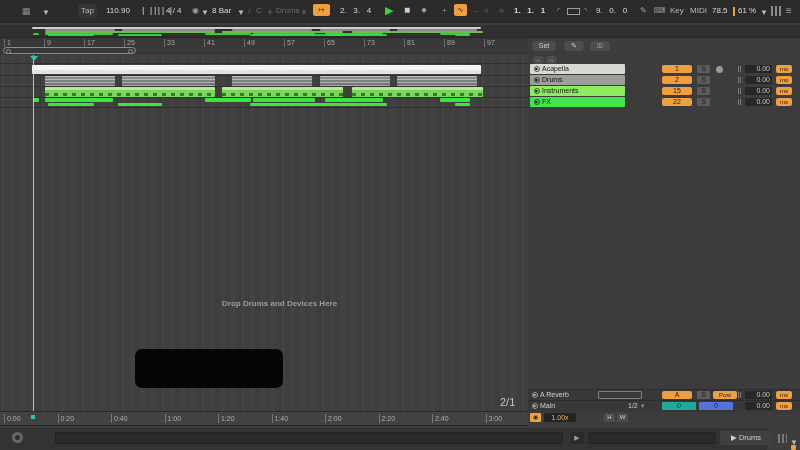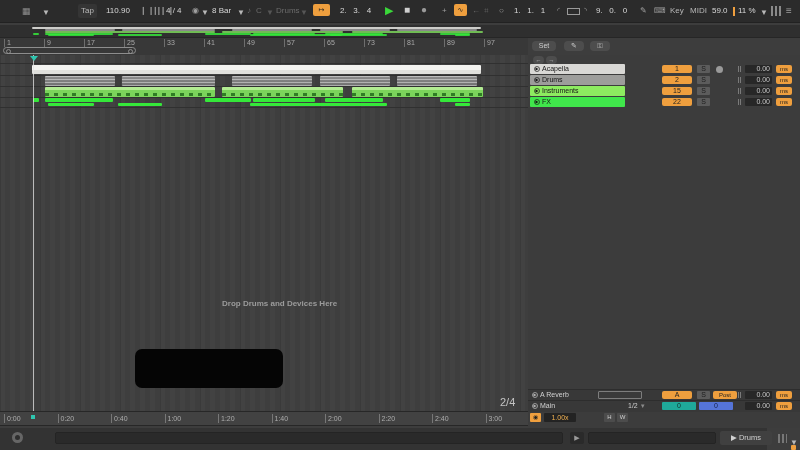--- a/index.html
+++ b/index.html
@@ -108,32 +108,32 @@
     <span class="tb orangebox" style="left:313px;top:4px;width:17px;height:12px;line-height:12px;font-size:7px;">↦</span>
     <span class="tb val" style="left:340px;">2.   3.   4</span>
     <span class="tb play-g" style="left:385px;">▶</span>
     <span class="tb stop-w" style="left:404px;">■</span>
     <span class="tb rec-g" style="left:421px;">●</span>
     <span class="tb" style="left:442px;color:#9f9f9f;">+</span>
     <span class="tb orangebox" style="left:454px;top:4px;width:13px;height:12px;line-height:12px;font-size:7px;">∿</span>
     <span class="tb dim" style="left:472px;">←</span>
     <span class="tb dim" style="left:484px;">⌗</span>
     <span class="tb" style="left:499px;color:#9f9f9f;">○</span>
-    <span class="tb val" style="left:514px;">1.   1.   1</span>
+    <span class="tb val" style="left:514px;font-weight:bold;">1.   1.   1</span>
     <span class="tb punch" style="left:557px;">◜</span>
     <span class="tb abs loopshape" style="left:567px;"></span>
     <span class="tb punch" style="left:584px;">◝</span>
     <span class="tb val" style="left:596px;">9.   0.   0</span>
     <span class="tb" style="left:640px;color:#9f9f9f;">✎</span>
     <span class="tb" style="left:654px;color:#9f9f9f;">⌨</span>
     <span class="tb" style="left:670px;">Key</span>
     <span class="tb" style="left:690px;">MIDI</span>
-    <span class="tb val" style="left:712px;">59.0</span>
+    <span class="tb val" style="left:712px;">78.5</span>
     <span class="abs cpu-bar" style="left:733px;"></span>
-    <span class="tb val" style="left:738px;">11 %</span>
+    <span class="tb val" style="left:738px;">61 %</span>
     <span class="tb caret" style="left:760px;top:6px;">▼</span>
     <span class="abs meter3" style="left:771px;"></span>
     <span class="tb" style="left:786px;font-size:10px;color:#9f9f9f;">≡</span>
   </div>
 
   <div class="abs overview" id="overview">
       <div class="ov-line" style="left: 32px; width: 449px; top: 2px; background: rgb(232, 232, 228);"></div>
       <div class="ov-line" style="left: 45px; width: 70px; top: 4px; background: rgb(154, 154, 154);"></div>
       <div class="ov-line" style="left: 122px; width: 93px; top: 4px; background: rgb(154, 154, 154);"></div>
       <div class="ov-line" style="left: 232px; width: 80px; top: 4px; background: rgb(154, 154, 154);"></div>
@@ -207,21 +207,21 @@
         <div class="clip seg-midi-bright" style="left: 48px; width: 46px; top: 47.5px; height: 3.5px;"></div>
         <div class="clip seg-midi-bright" style="left: 118px; width: 44px; top: 47.5px; height: 3.5px;"></div>
         <div class="clip seg-midi-bright" style="left: 250px; width: 92px; top: 47.5px; height: 3.5px;"></div>
         <div class="clip seg-midi-bright" style="left: 330px; width: 57px; top: 47.5px; height: 3.5px;"></div>
         <div class="clip seg-midi-bright" style="left: 455px; width: 15px; top: 47.5px; height: 3.5px;"></div>
       </div>
     <div class="playhead"></div>
     <div class="ins-marker"></div>
     <div class="drop-hint">Drop Drums and Devices Here</div>
     <div class="black-box"></div>
-    <div class="zoom-ratio">2/4</div>
+    <div class="zoom-ratio">2/1</div>
   </div>
 
   <div class="abs panel">
     <span class="nav-arrow" style="left:5px;top:1px;">←</span>
     <span class="nav-arrow" style="left:18px;top:1px;">→</span>
     <div id="track-headers">
         <div class="t-row" style="top: 9px;">
           <div class="t-name" style="background: rgb(217, 216, 213);"><span class="fold-ic">▶</span>Acapella</div>
           <span class="num-badge orangebox">1</span>
           <span class="s-btn">S</span>

